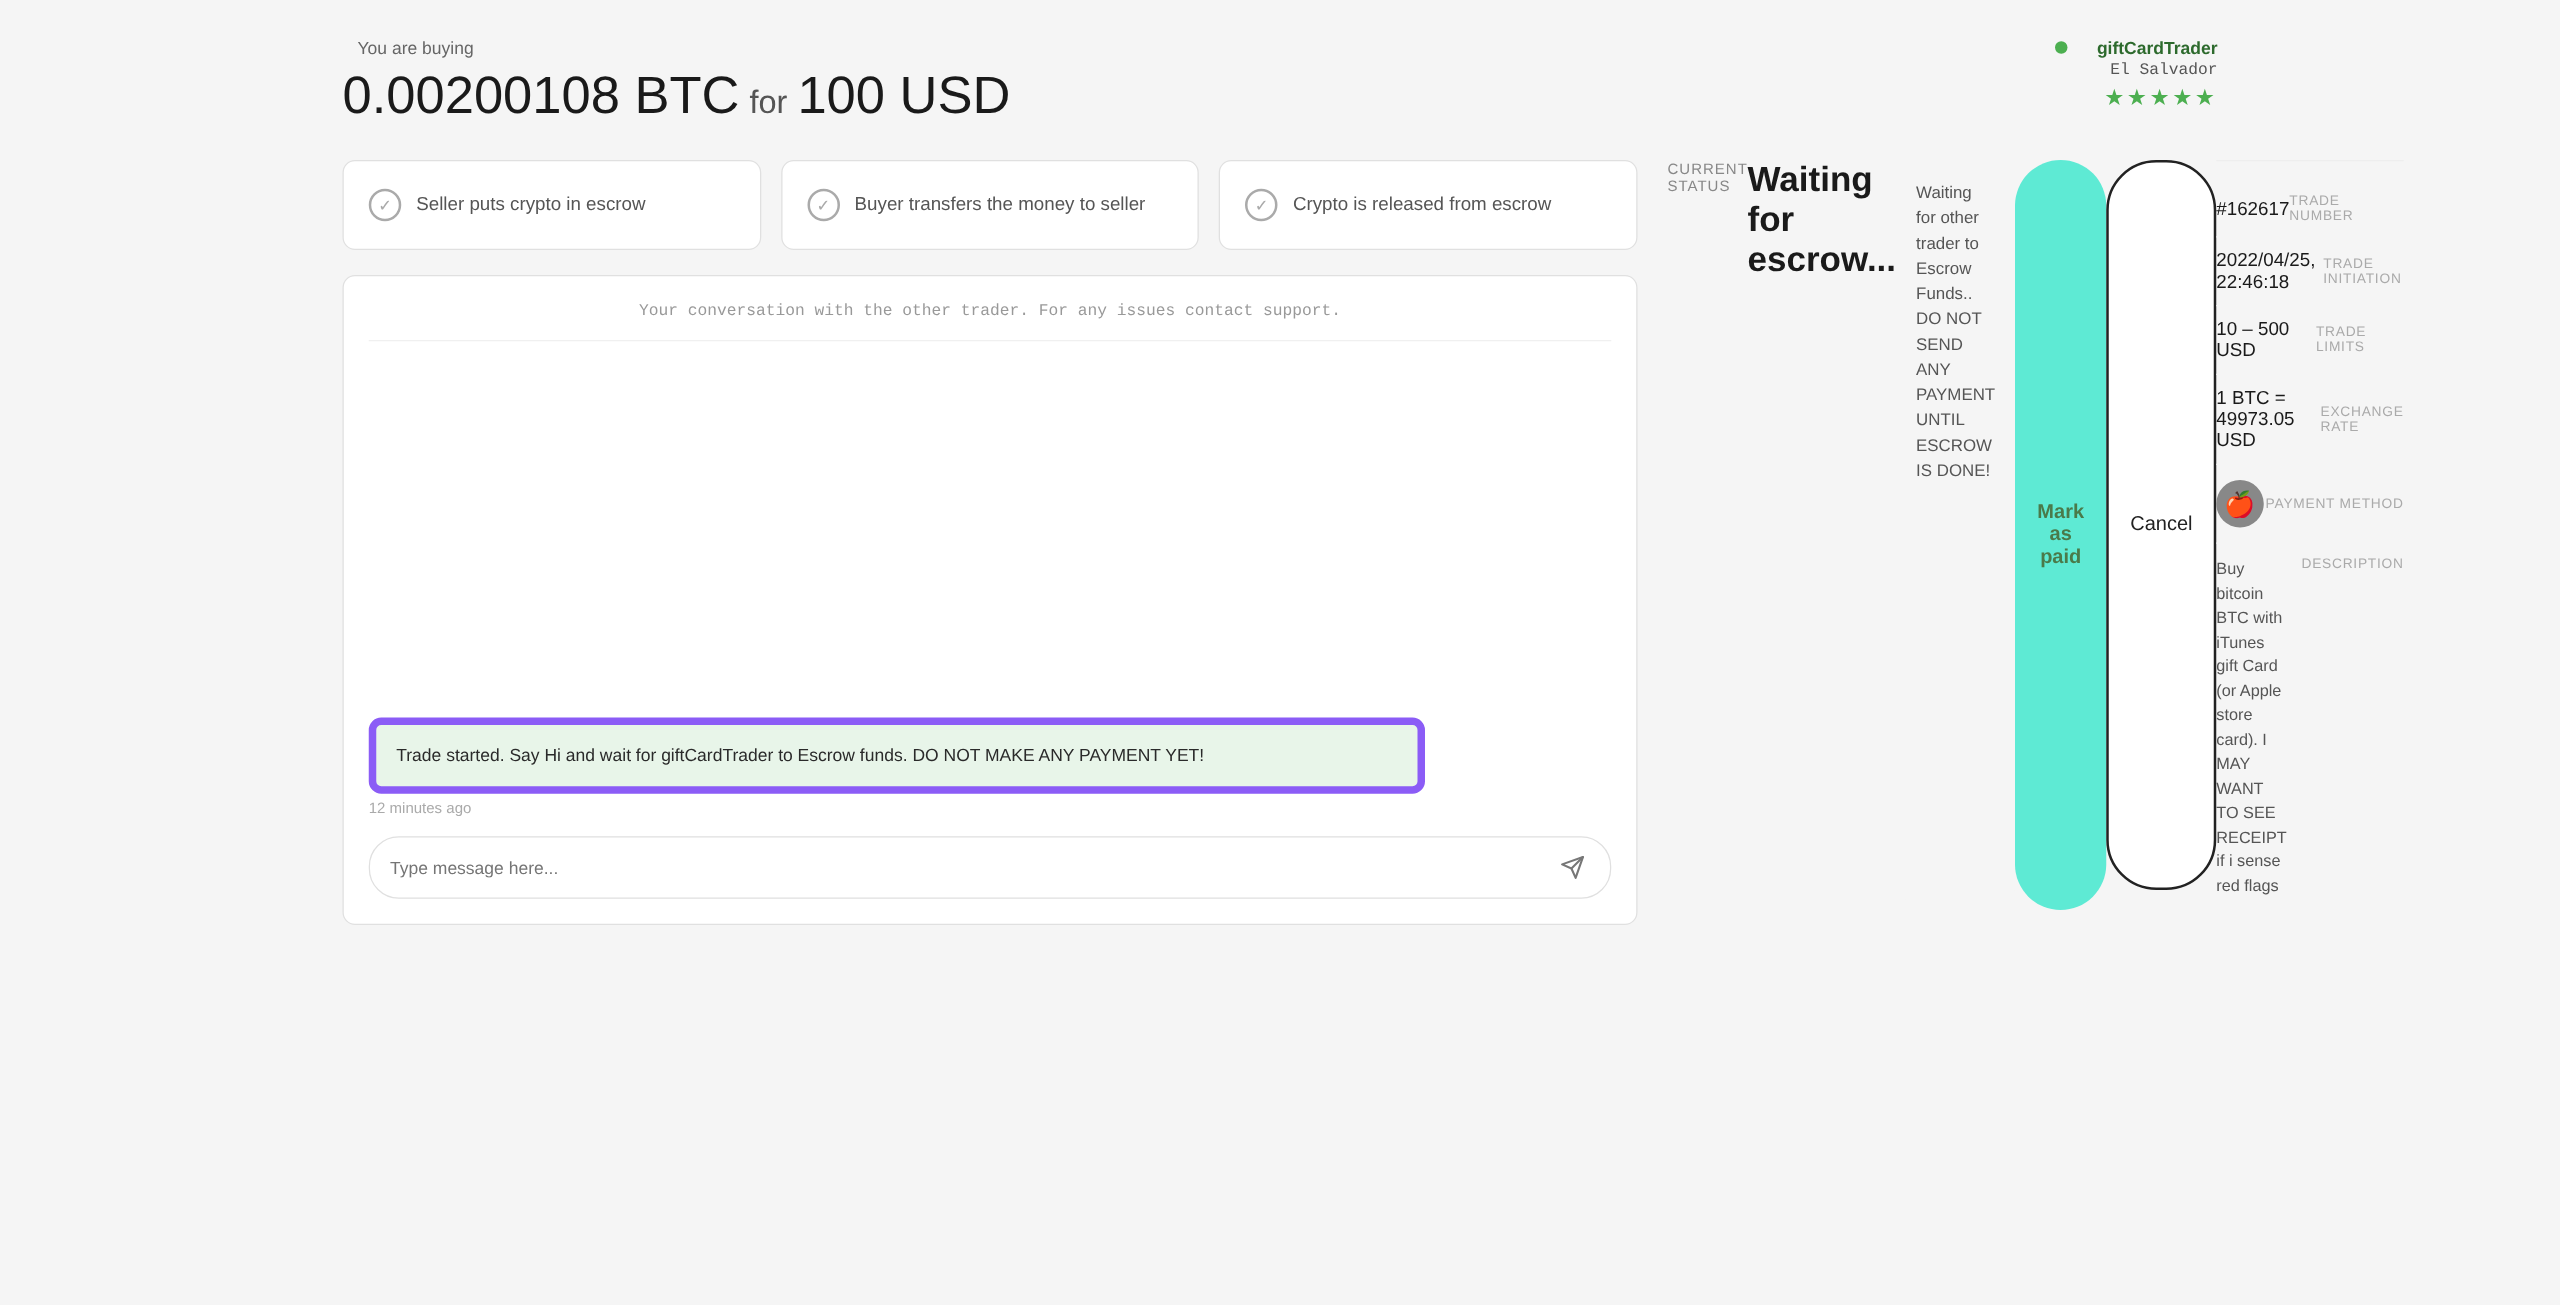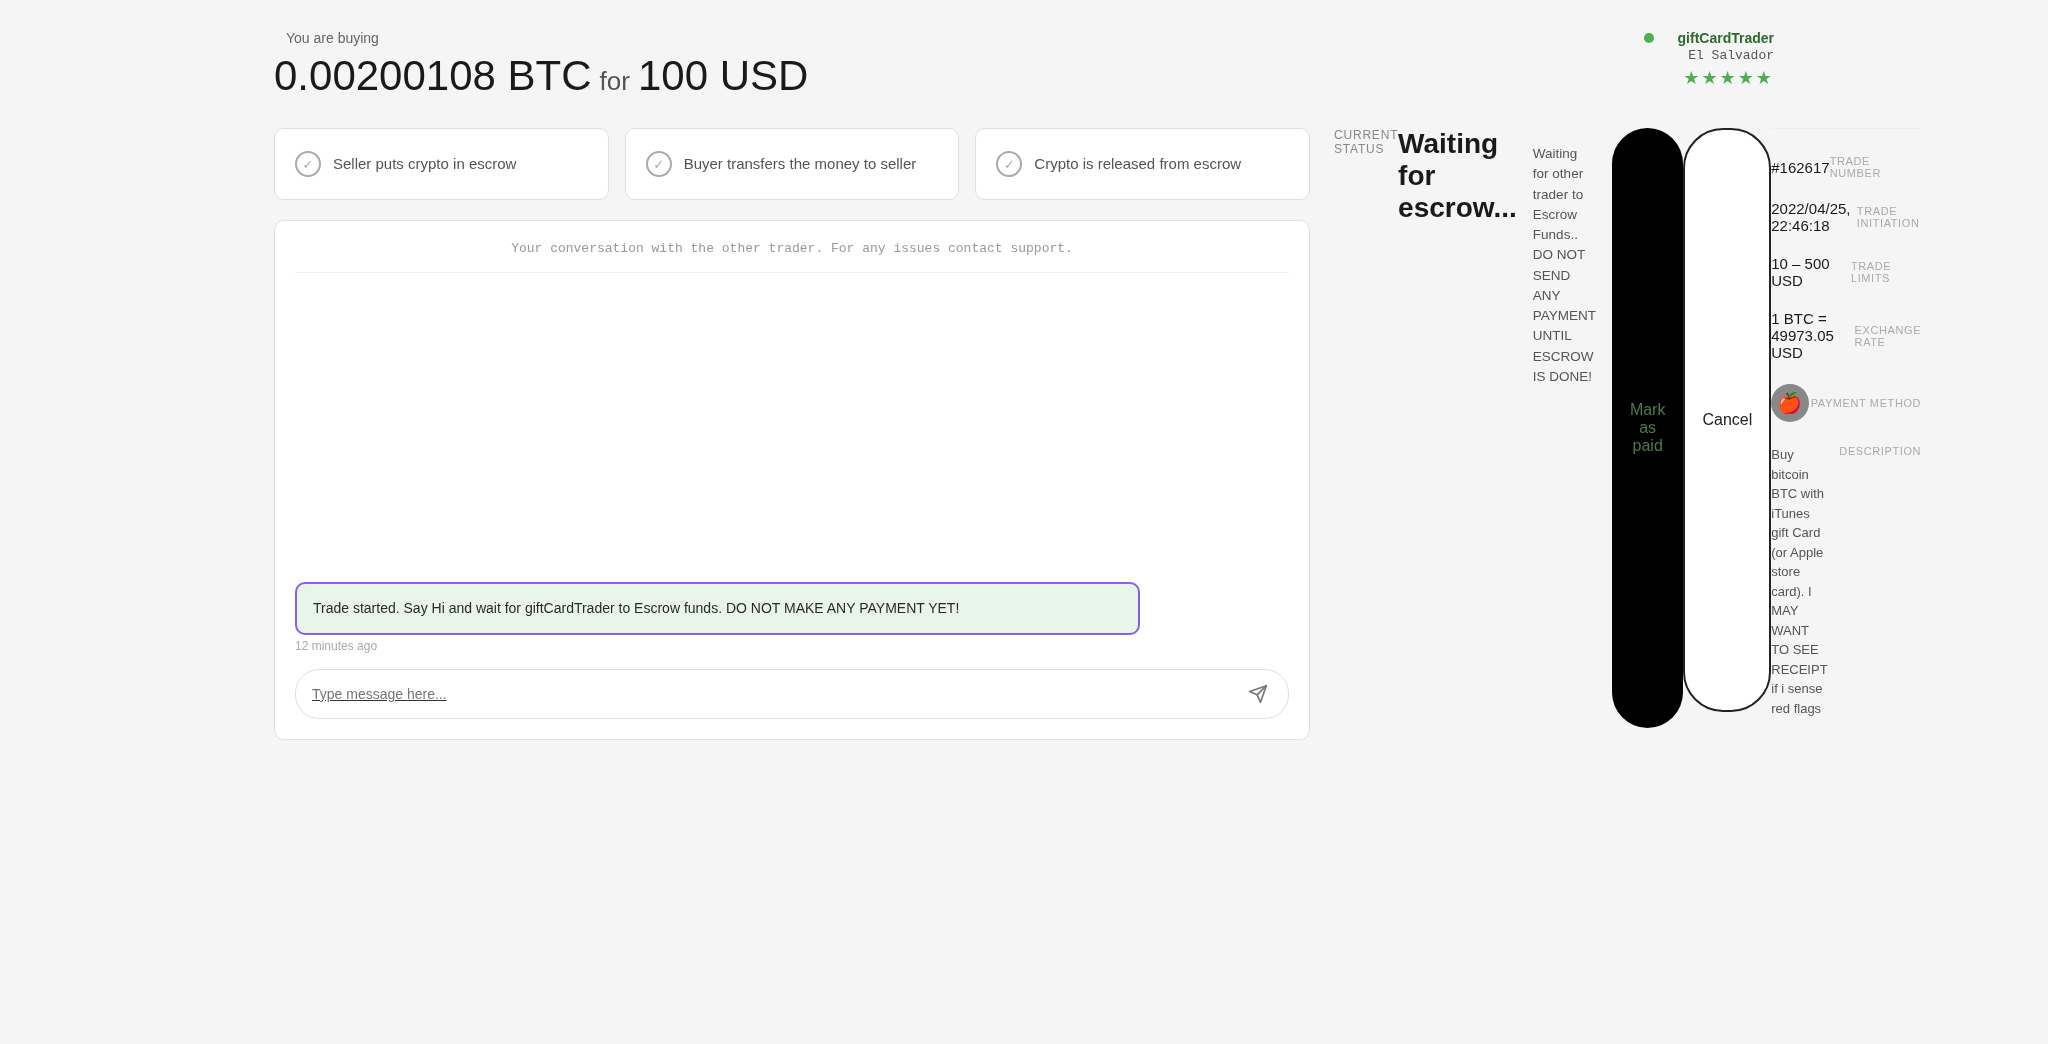--- a/index.html
+++ b/index.html
@@ -144,41 +144,40 @@
     .chat-messages {
       flex: 1;
       display: flex;
       flex-direction: column;
       justify-content: flex-end;
       gap: 8px;
       margin-bottom: 16px;
     }
     .chat-bubble {
       background: #e8f5e9;
-      border: 2px solid #8b5cf6;
+      border: 6px solid #8b5cf6;
       border-radius: 10px;
       padding: 14px 16px;
       max-width: 85%;
       font-size: 14px;
       line-height: 1.5;
       color: #2a2a2a;
     }
     .chat-time {
       font-size: 12px;
       color: #aaa;
       margin-top: 4px;
     }
     .chat-input-row {
       display: flex;
       align-items: center;
       border: 1px solid #e0e0e0;
       border-radius: 24px;
       padding: 10px 16px;
       background: #fff;
-      text-decoration: underline;
     }
     .chat-input {
       flex: 1;
       border: none;
       outline: none;
       font-size: 14px;
       color: #aaa;
       background: transparent;
     }
     .send-btn {
@@ -218,24 +217,24 @@
       font-size: 13.5px;
       color: #555;
       line-height: 1.5;
       margin-bottom: 20px;
     }
     .mark-paid-btn {
       width: 100%;
       padding: 18px;
       border-radius: 40px;
       border: none;
-      background: #000000;
+      background: #5eead4;
       color: #4a7a4a;
       font-size: 16px;
-      font-weight: 400;
+      font-weight: 700;
       cursor: pointer;
       margin-bottom: 12px;
     }
     .cancel-btn {
       width: 100%;
       padding: 17px;
       border-radius: 40px;
       border: 2px solid #222;
       background: #fff;
       color: #222;

